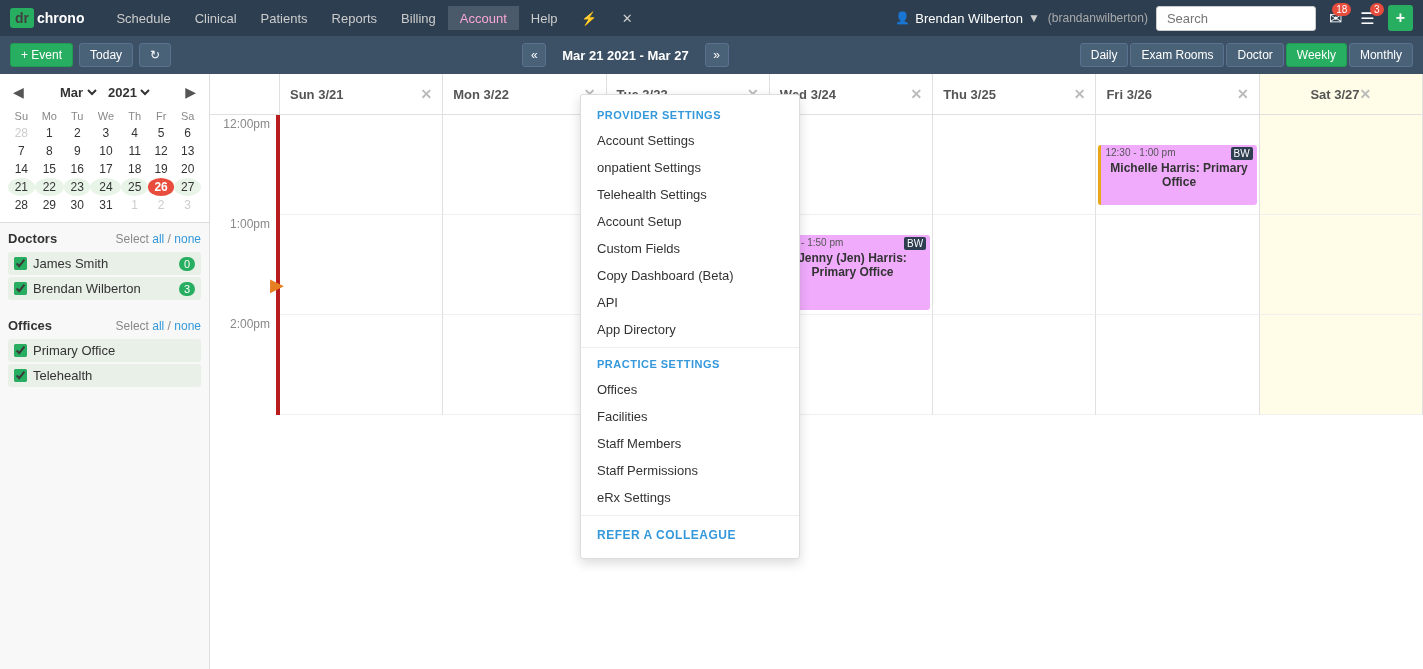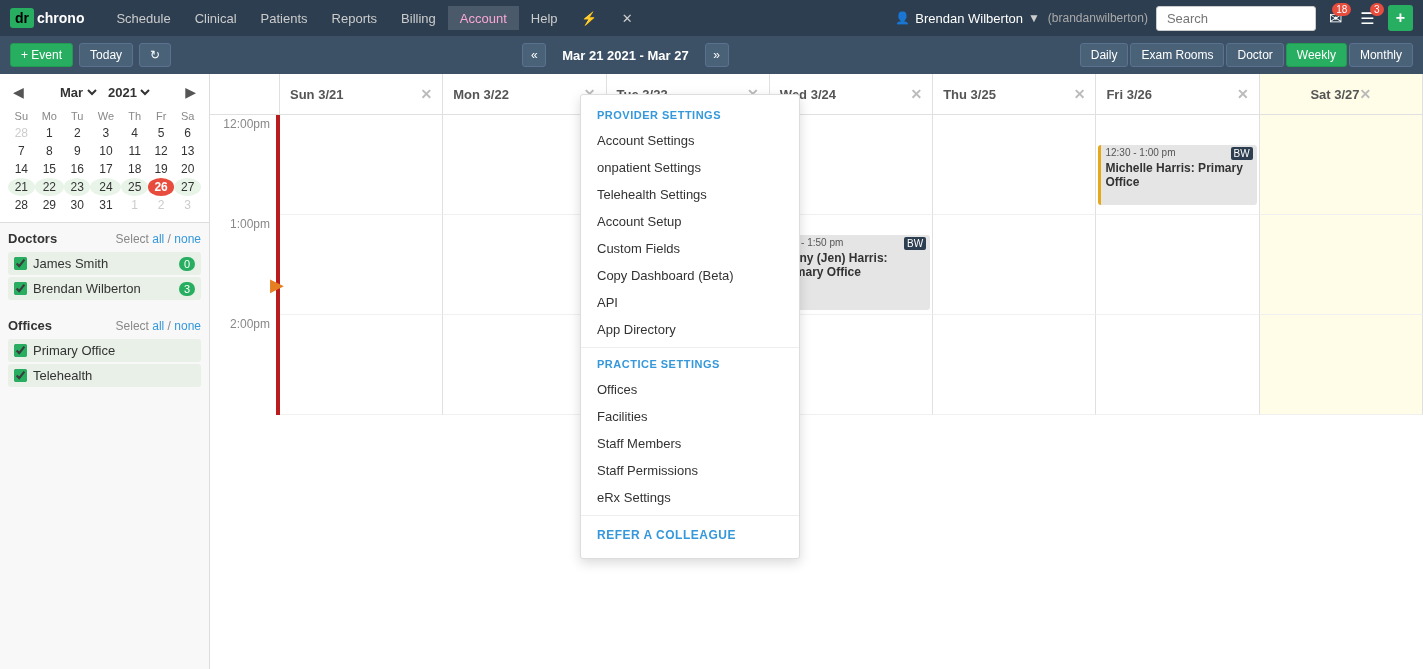--- a/index.html
+++ b/index.html
@@ -14,21 +14,21 @@
       padding: 0 10px;
       position: relative;
     }
     .logo {
       display: flex;
       align-items: center;
       margin-right: 20px;
     }
     .logo-icon {
       background: #27ae60;
-      color: #000000;
+      color: #404040;
       font-weight: bold;
       font-size: 14px;
       padding: 2px 5px;
       border-radius: 3px;
       margin-right: 3px;
     }
     .logo-text { color: white; font-size: 14px; font-weight: bold; }
     .nav-links { display: flex; align-items: center; flex: 1; }
     .nav-link {
       color: #ccc;
@@ -321,21 +321,21 @@
     .appt-block {
       position: absolute;
       left: 2px;
       right: 2px;
       border-radius: 3px;
       padding: 2px 4px;
       font-size: 11px;
       cursor: pointer;
       overflow: hidden;
     }
-    .appt-block.yellow { background: #e5e5e5; border-left: 3px solid #e6a817; }
+    .appt-block.yellow { background: #f0abfc; border-left: 3px solid #e6a817; text-align: center; }
     .appt-block-header {
       display: flex;
       justify-content: space-between;
       font-size: 10px;
       color: #555;
       margin-bottom: 1px;
     }
     .appt-block-bw {
       background: #2c3e50;
       color: white;

